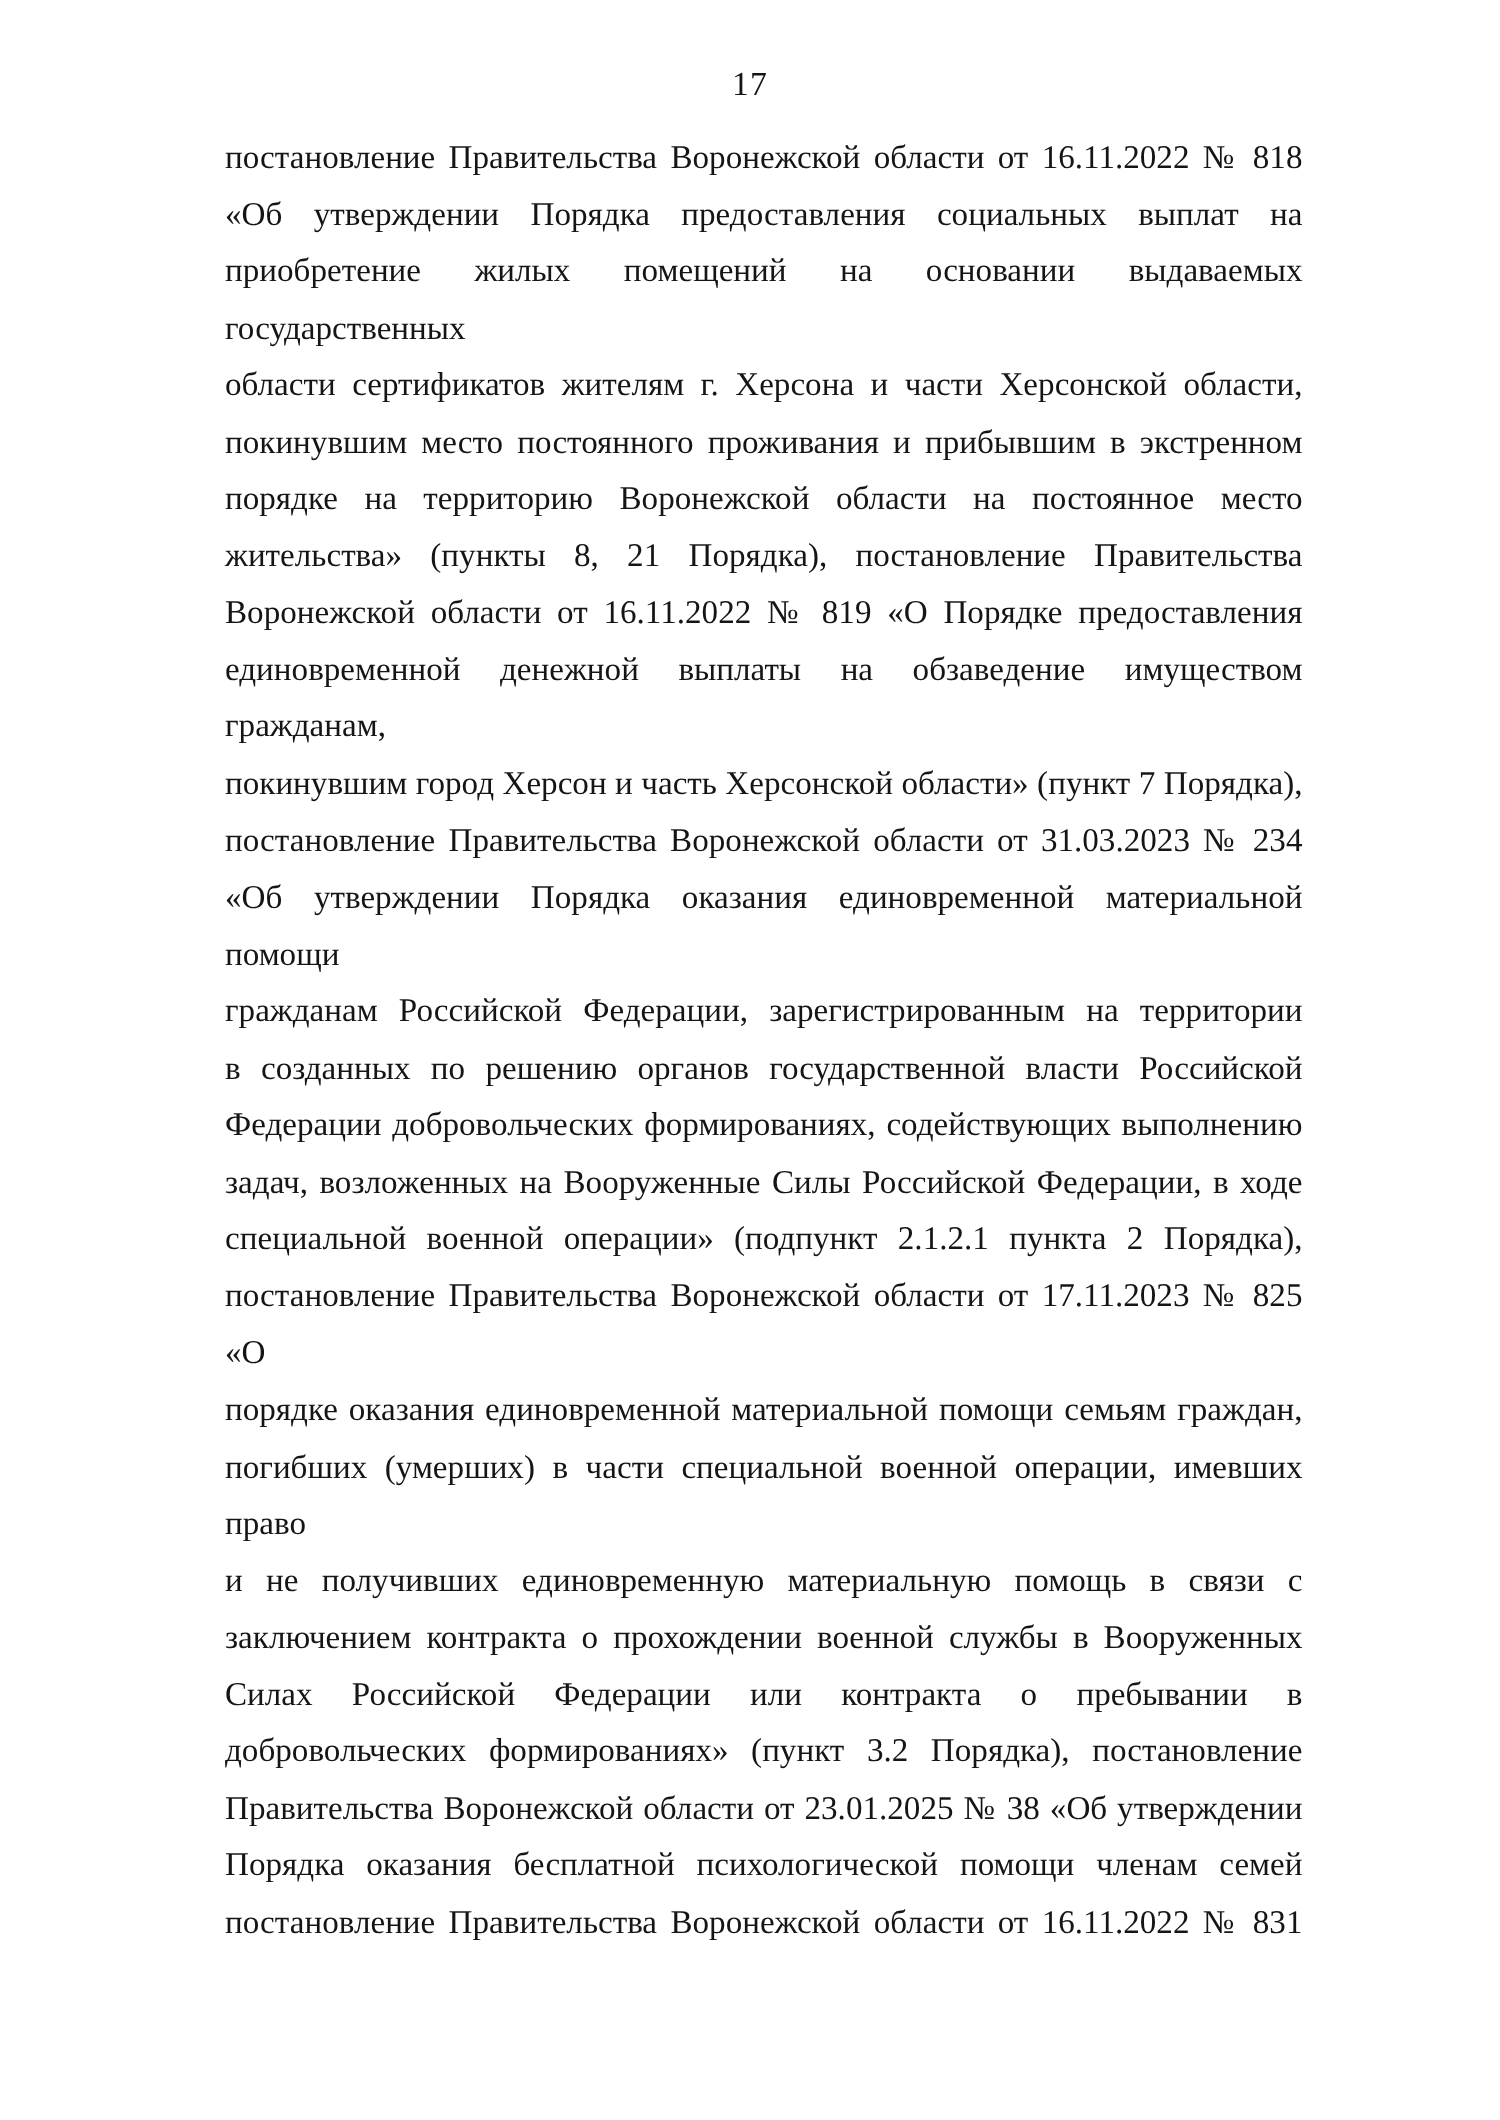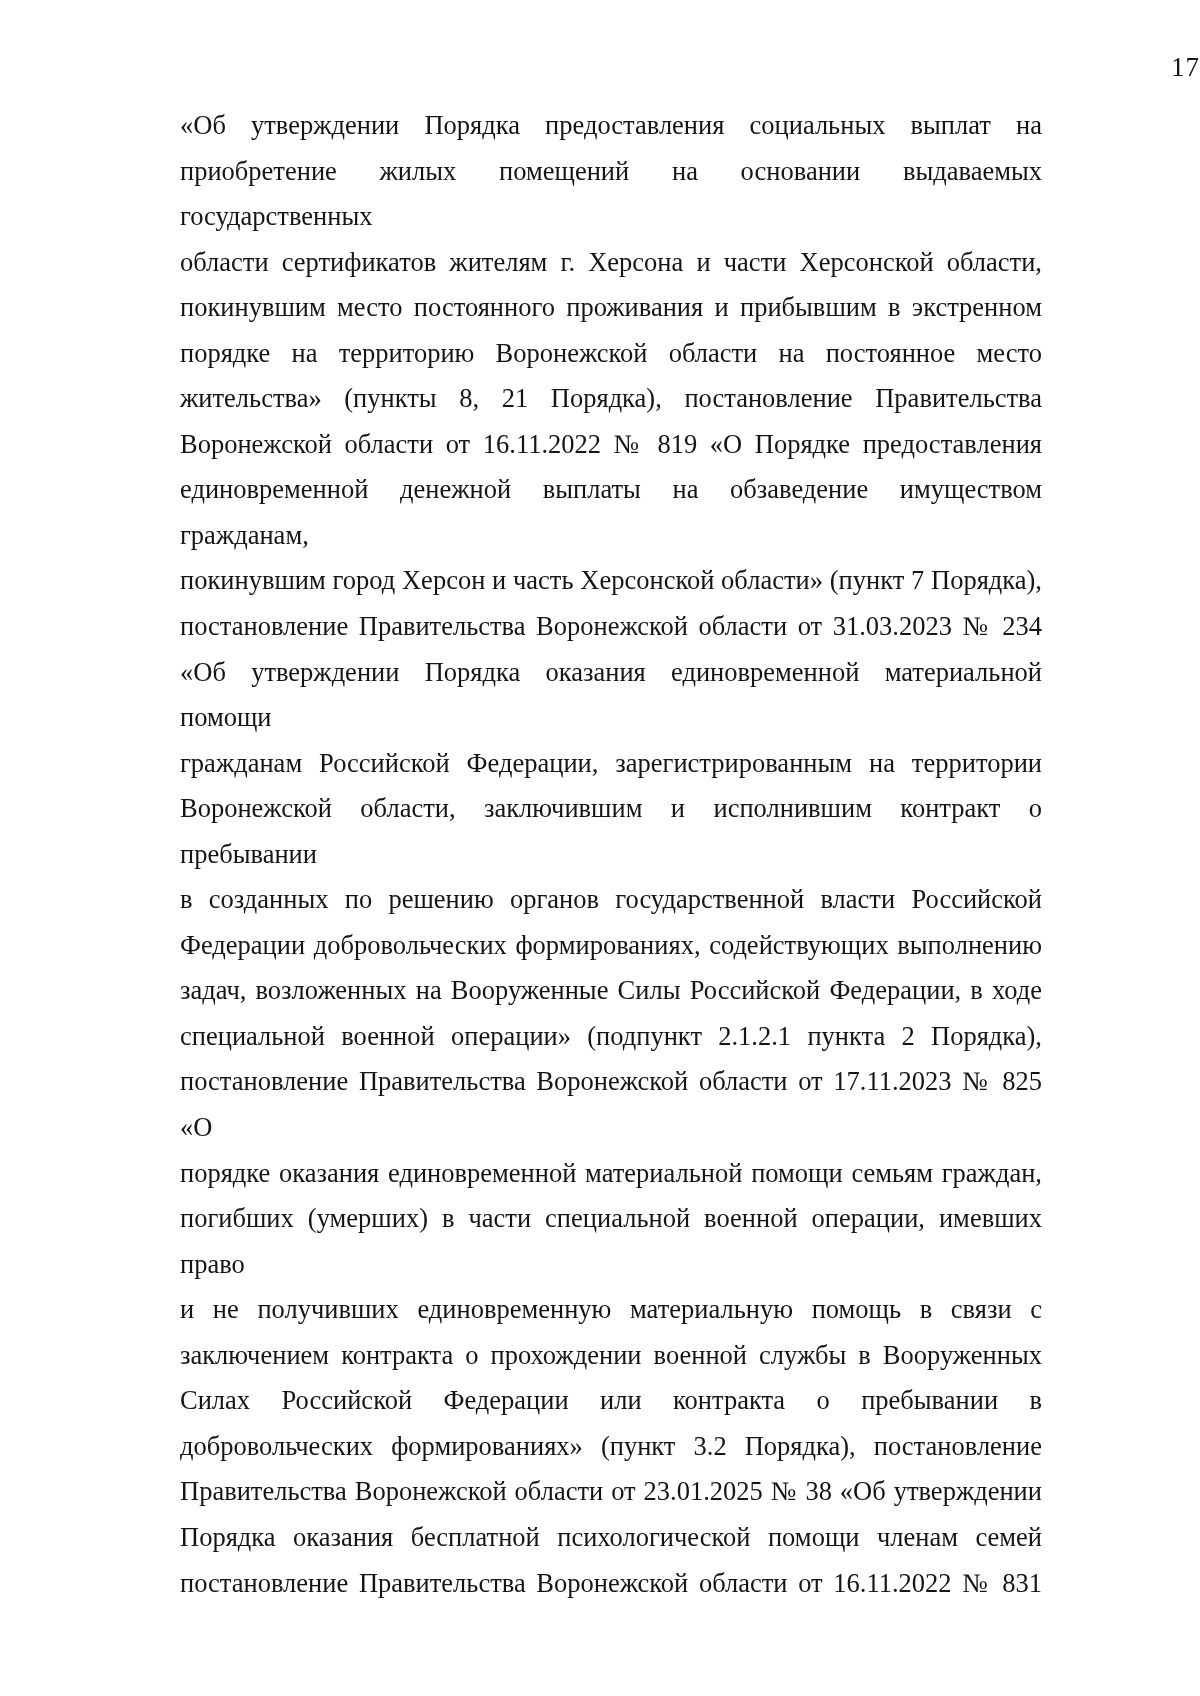--- a/index.html
+++ b/index.html
@@ -14,21 +14,21 @@
     height: 1696px;
     background: #ffffff;
     color: #151515;
     overflow: hidden;
   }
   .page-number {
     position: absolute;
     top: 52px;
     left: 0;
     width: 100%;
-    text-align: right;
+    text-align: center;
     font-size: 27px;
     letter-spacing: 1px;
   }
   .body-text {
     position: absolute;
     left: 180px;
     top: 103px;
     width: 862px;
   }
   .line {
@@ -40,33 +40,33 @@
     white-space: normal;
   }
 </style>
 </head>
 <body>
 
 <div class="page">
   <div class="page-number">17</div>
 
   <div class="body-text">
+      <div class="line">постановление Правительства Воронежской области от 16.11.2022 № 818</div>
       <div class="line">«Об утверждении Порядка предоставления социальных выплат на</div>
       <div class="line">приобретение жилых помещений на основании выдаваемых государственных</div>
       <div class="line">области сертификатов жителям г. Херсона и части Херсонской области,</div>
       <div class="line">покинувшим место постоянного проживания и прибывшим в экстренном</div>
       <div class="line">порядке на территорию Воронежской области на постоянное место</div>
       <div class="line">жительства» (пункты 8, 21 Порядка), постановление Правительства</div>
       <div class="line">Воронежской области от 16.11.2022 № 819 «О Порядке предоставления</div>
       <div class="line">единовременной денежной выплаты на обзаведение имуществом гражданам,</div>
       <div class="line">покинувшим город Херсон и часть Херсонской области» (пункт 7 Порядка),</div>
       <div class="line">постановление Правительства Воронежской области от 31.03.2023 № 234</div>
       <div class="line">«Об утверждении Порядка оказания единовременной материальной помощи</div>
       <div class="line">гражданам Российской Федерации, зарегистрированным на территории</div>
-      <div class="line">Воронежской области, заключившим и исполнившим контракт о пребывании</div>
       <div class="line">в созданных по решению органов государственной власти Российской</div>
       <div class="line">Федерации добровольческих формированиях, содействующих выполнению</div>
       <div class="line">задач, возложенных на Вооруженные Силы Российской Федерации, в ходе</div>
       <div class="line">специальной военной операции» (подпункт 2.1.2.1 пункта 2 Порядка),</div>
       <div class="line">постановление Правительства Воронежской области от 17.11.2023 № 825 «О</div>
       <div class="line">порядке оказания единовременной материальной помощи семьям граждан,</div>
       <div class="line">погибших (умерших) в части специальной военной операции, имевших право</div>
       <div class="line">и не получивших единовременную материальную помощь в связи с</div>
       <div class="line">заключением контракта о прохождении военной службы в Вооруженных</div>
       <div class="line">Силах Российской Федерации или контракта о пребывании в</div>

